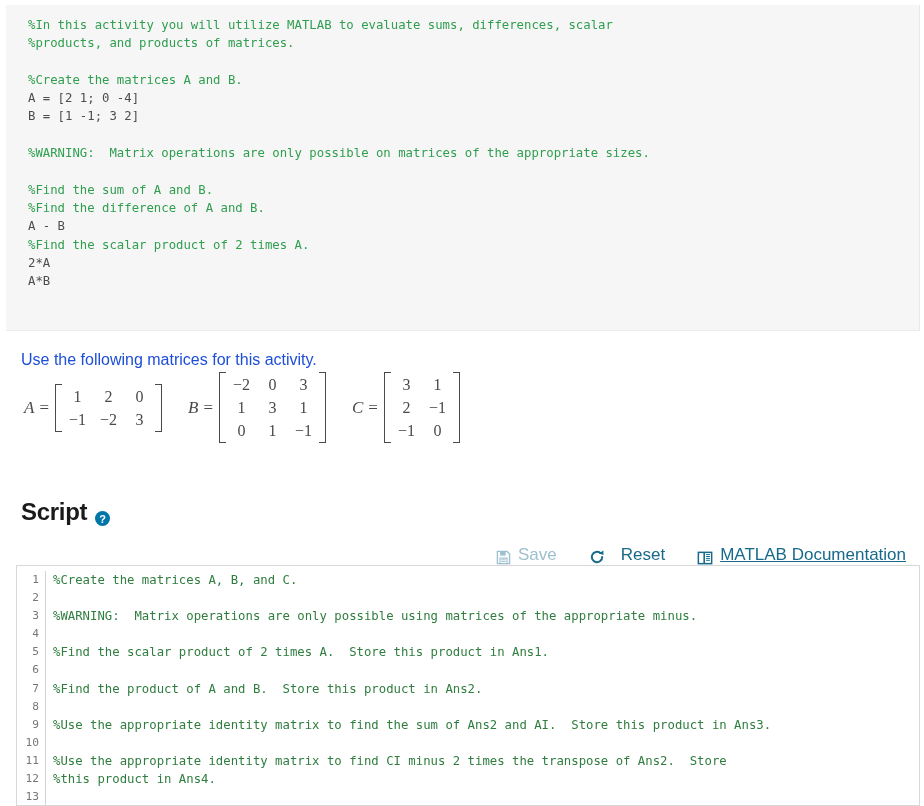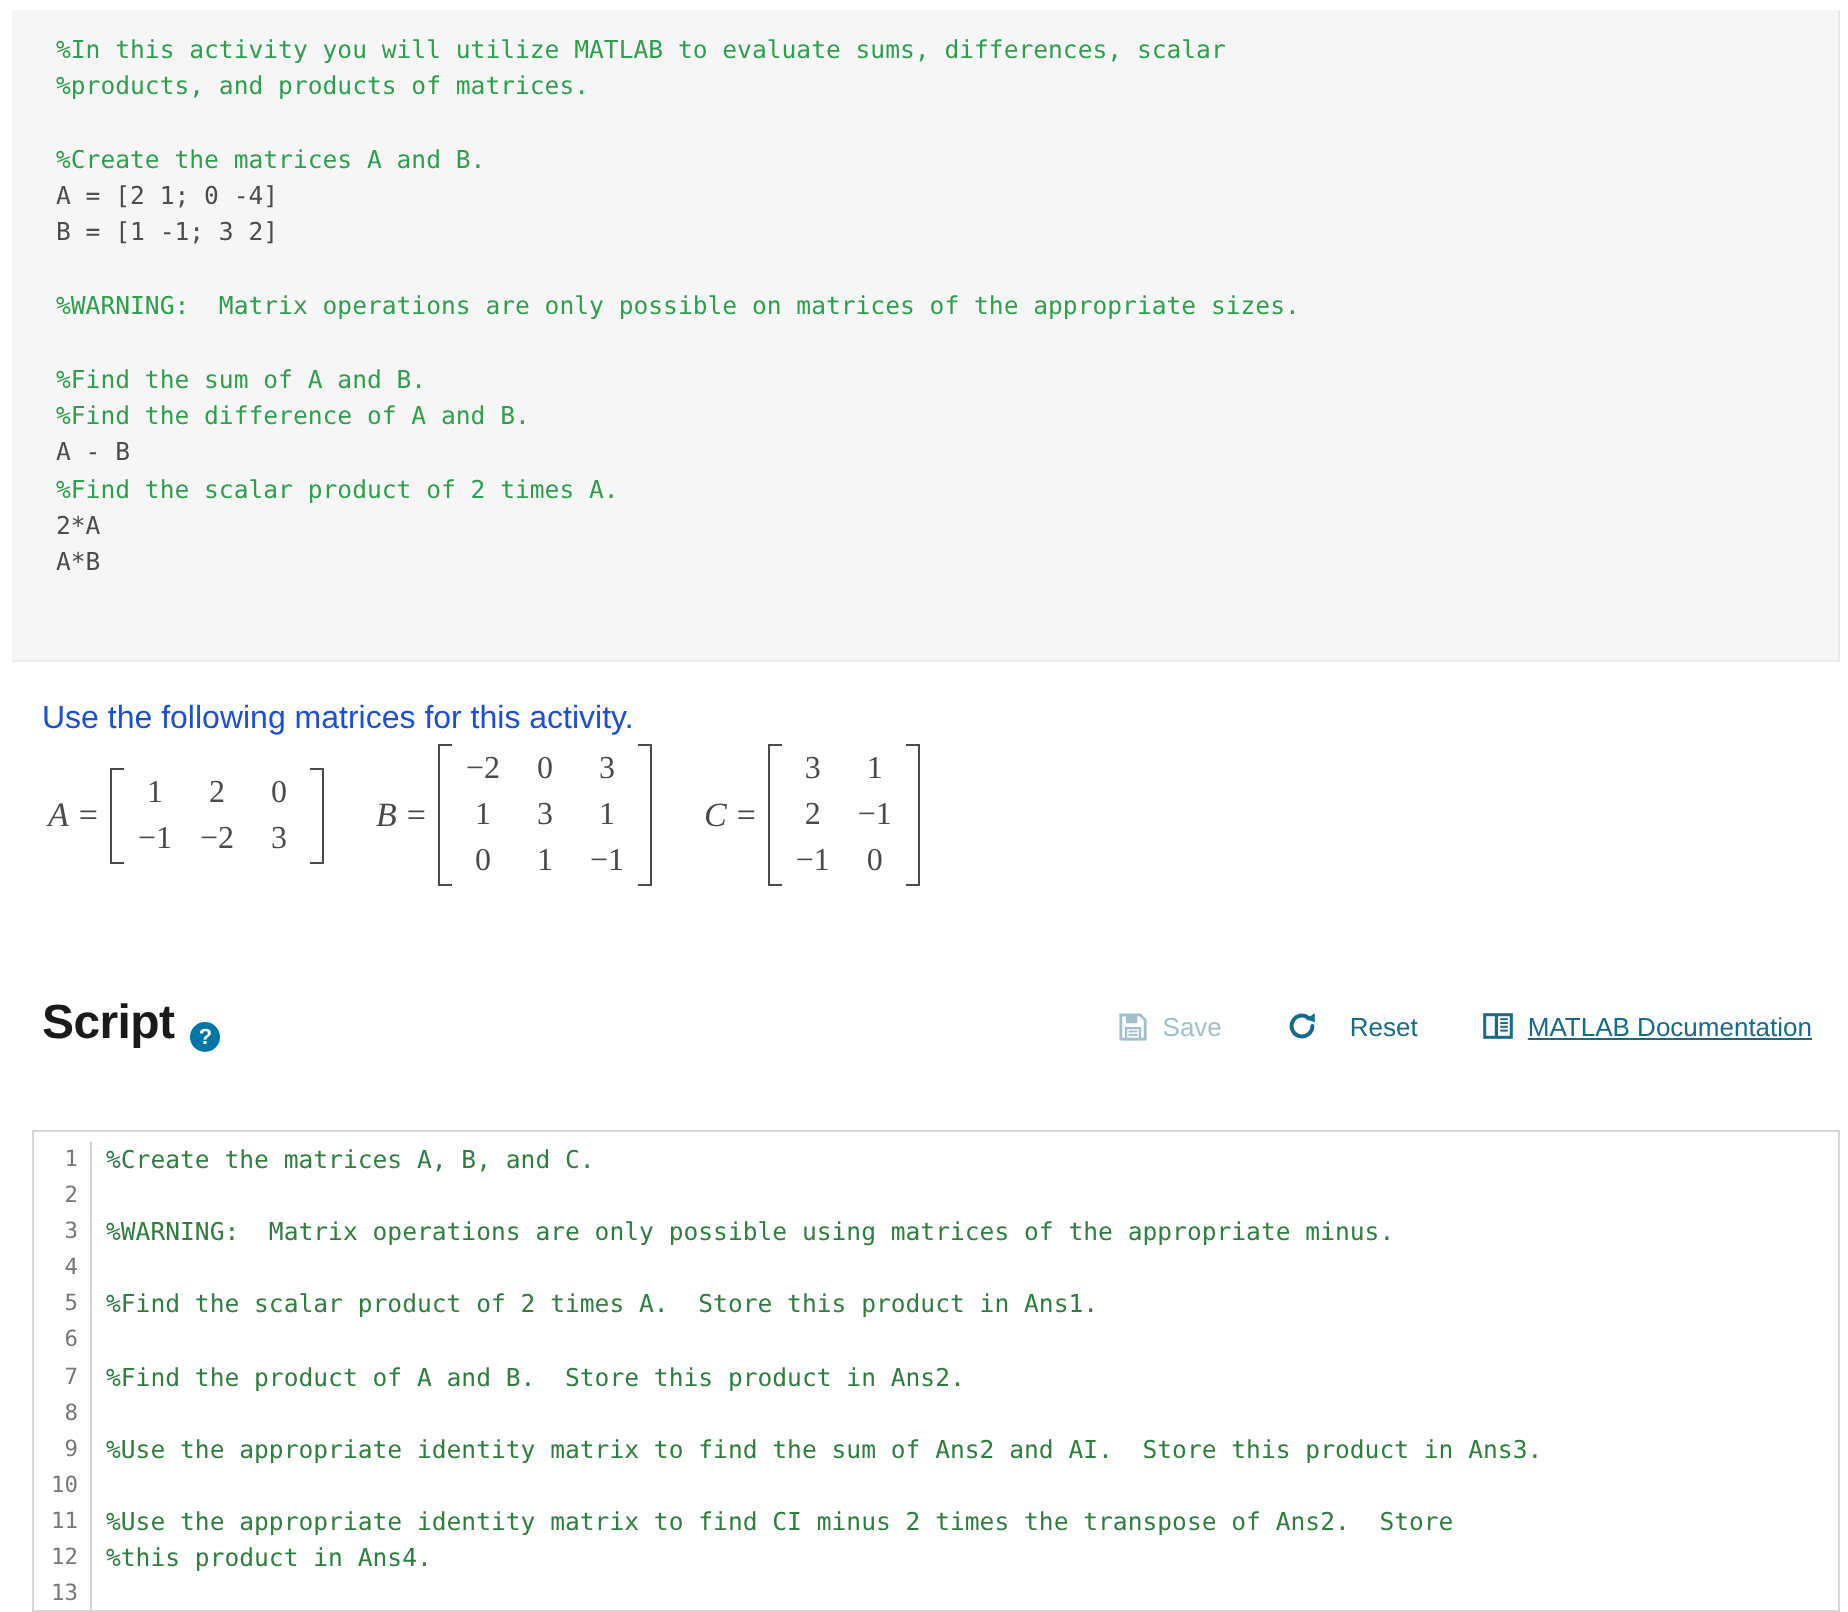--- a/index.html
+++ b/index.html
@@ -148,25 +148,26 @@
   .toolbar {
     position: absolute;
     right: 18px;
     top: 505px;
     display: flex;
     align-items: center;
     gap: 32px;
   }
   .tool {
     display: flex;
-    align-items: center;
+    align-items: flex-end;
     gap: 7px;
-    font-size: 13px;
+    font-size: 17px;
     cursor: pointer;
     white-space: nowrap;
+    margin-top: 40px;
   }
   .tool-save { color: #9fc0cf; }
   .tool-reset { color: #176a8a; gap: 16px; }
   .tool-docs { color: #176a8a; text-decoration: underline; }
   .tool svg { display: block; }
 
   
   .editor {
     position: absolute;
     left: 16px;

